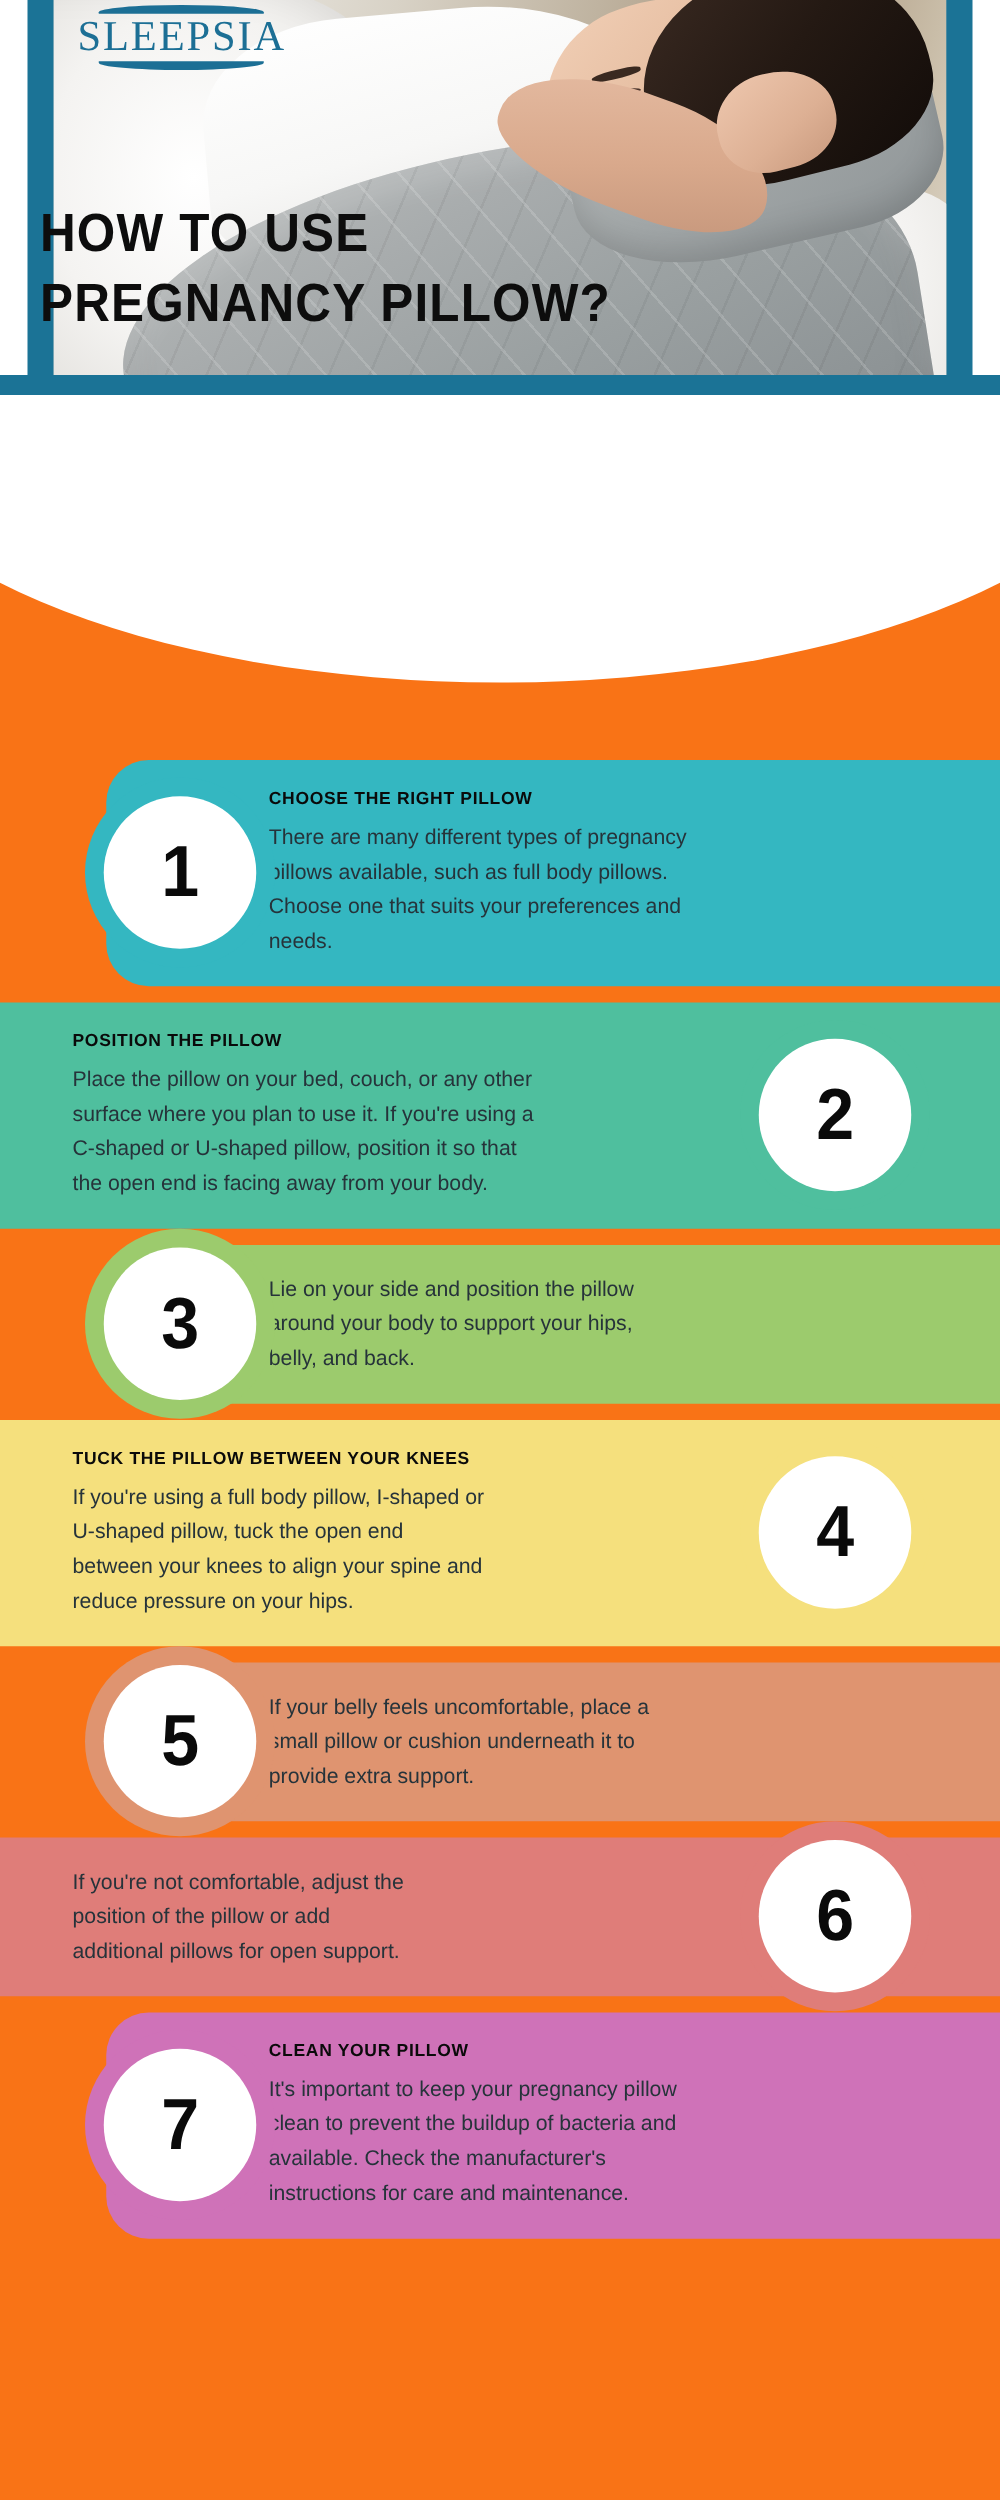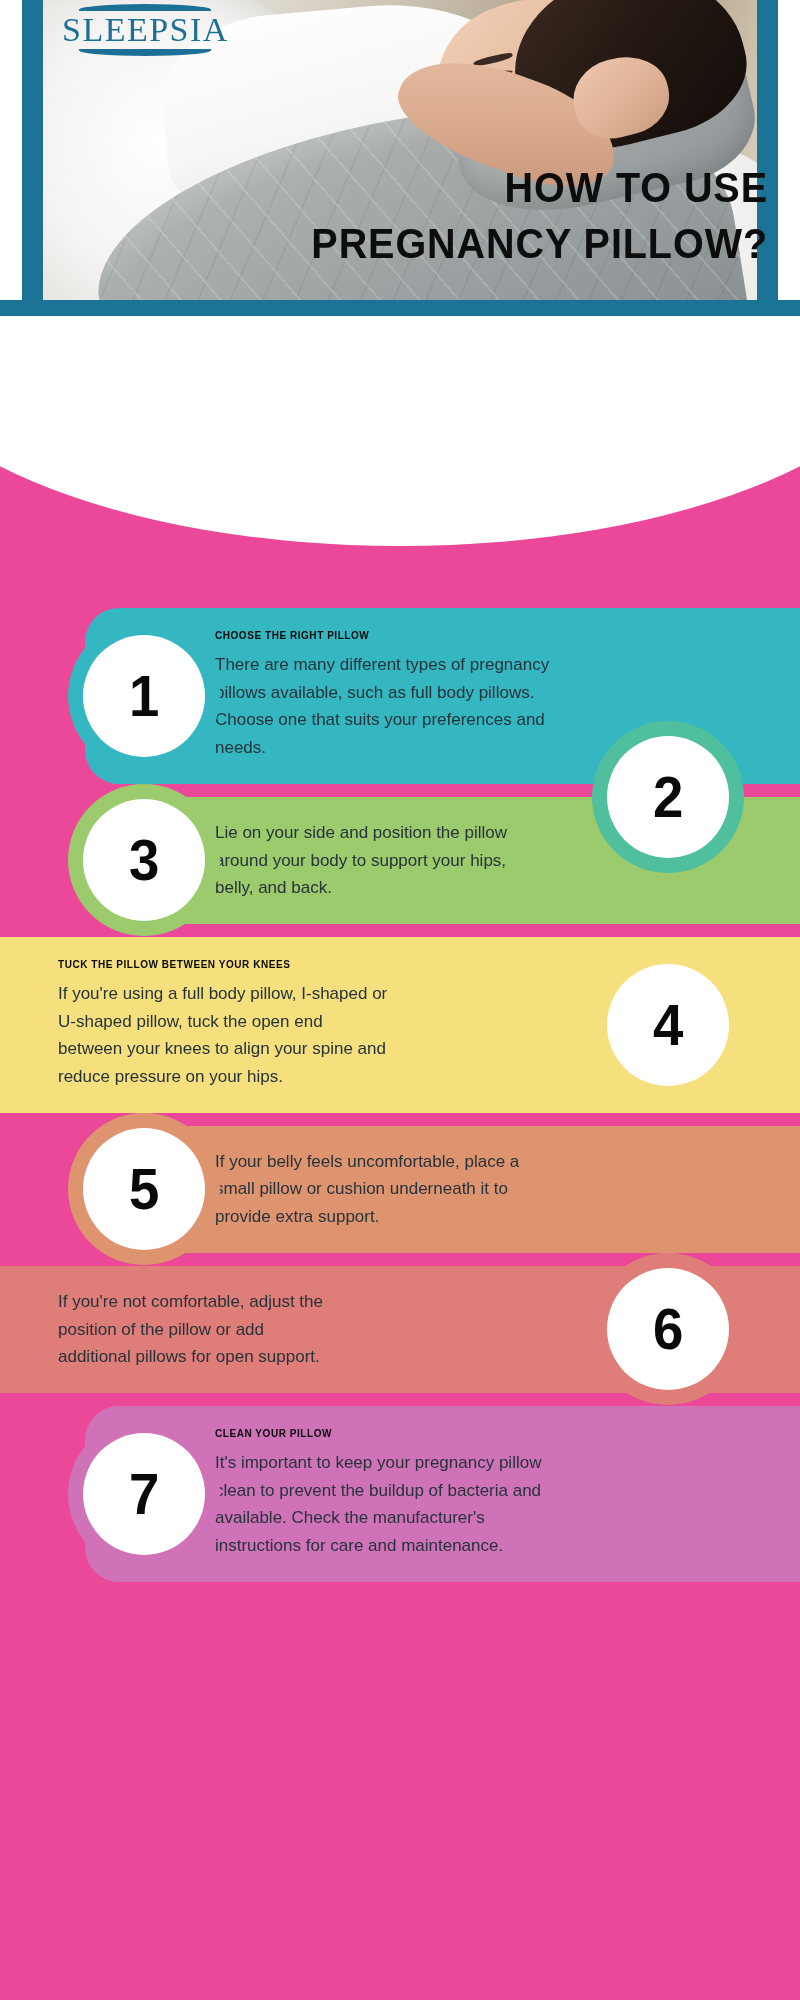--- a/index.html
+++ b/index.html
@@ -2,21 +2,21 @@
 <html><head>
 <meta charset="utf-8">
 <style>
   * { box-sizing: border-box; margin: 0; padding: 0; }
   html, body {
     width: 800px; height: 2000px;
     background: #ffffff;
     font-family: "Liberation Sans", sans-serif;
     overflow: hidden;
   }
-  .page { position: relative; width: 800px; height: 2000px; background: #ec4899; }
+  .page { position: relative; width: 800px; height: 2000px; background: #f97316; }
 
   
   .header {
     position: relative;
     width: 800px;
     height: 380px;
     overflow: hidden;
     background: #ffffff;
   }
   .header-frame {
@@ -122,21 +122,21 @@
     letter-spacing: 1.5px;
     color: #1c6f95;
     font-weight: 400;
     line-height: 1.02;
   }
 
   .title-block {
     position: absolute;
     left: 0; right: 0; top: 160px;
     z-index: 6;
-    text-align: right;
+    text-align: left;
     color: #0d0d0d;
   }
   .title-line {
     font-family: "Liberation Sans Narrow", "Liberation Sans", sans-serif;
     font-weight: 700;
     font-size: 43px;
     letter-spacing: 1px;
     line-height: 1.30;
     transform: scaleX(0.92);
     text-transform: uppercase;
@@ -214,21 +214,21 @@
     transform: scaleX(0.94);
   }
 
   .content { position: relative; z-index: 2; }
   .step.left  .content { margin-left: 215px; margin-right: 34px; padding: 22px 0 22px 0; }
   .step.right .content { margin-left: 58px;  margin-right: 215px; padding: 22px 0 22px 0; }
 
   .step-title {
     font-family: "Liberation Sans", sans-serif;
     font-weight: 700;
-    font-size: 10px;
+    font-size: 14px;
     letter-spacing: 0.55px;
     color: #0a0a0a;
     text-transform: uppercase;
     margin-bottom: 10px;
   }
   .step-body {
     font-family: "Liberation Sans", sans-serif;
     font-size: 17px;
     line-height: 1.63;
     color: #26333a;
@@ -307,20 +307,27 @@
 needs.</div>
         </div>
       </div>
       <div class="step right">
         <div class="bar" style="background: rgb(79, 191, 158);"></div>
         <div class="circle-wrap" style="background: rgb(79, 191, 158);">
           <div class="circle-inner">
             <div class="num">2</div>
           </div>
         </div>
+        <div class="content">
+          <div class="step-title">POSITION THE PILLOW</div>
+          <div class="step-body">Place the pillow on your bed, couch, or any other
+surface where you plan to use it. If you're using a
+C-shaped or U-shaped pillow, position it so that
+the open end is facing away from your body.</div>
+        </div>
       </div>
       <div class="step left">
         <div class="bar" style="background: rgb(156, 203, 109);"></div>
         <div class="circle-wrap" style="background: rgb(156, 203, 109);">
           <div class="circle-inner">
             <div class="num">3</div>
           </div>
         </div>
         <div class="content">
           <div class="step-body">Lie on your side and position the pillow

